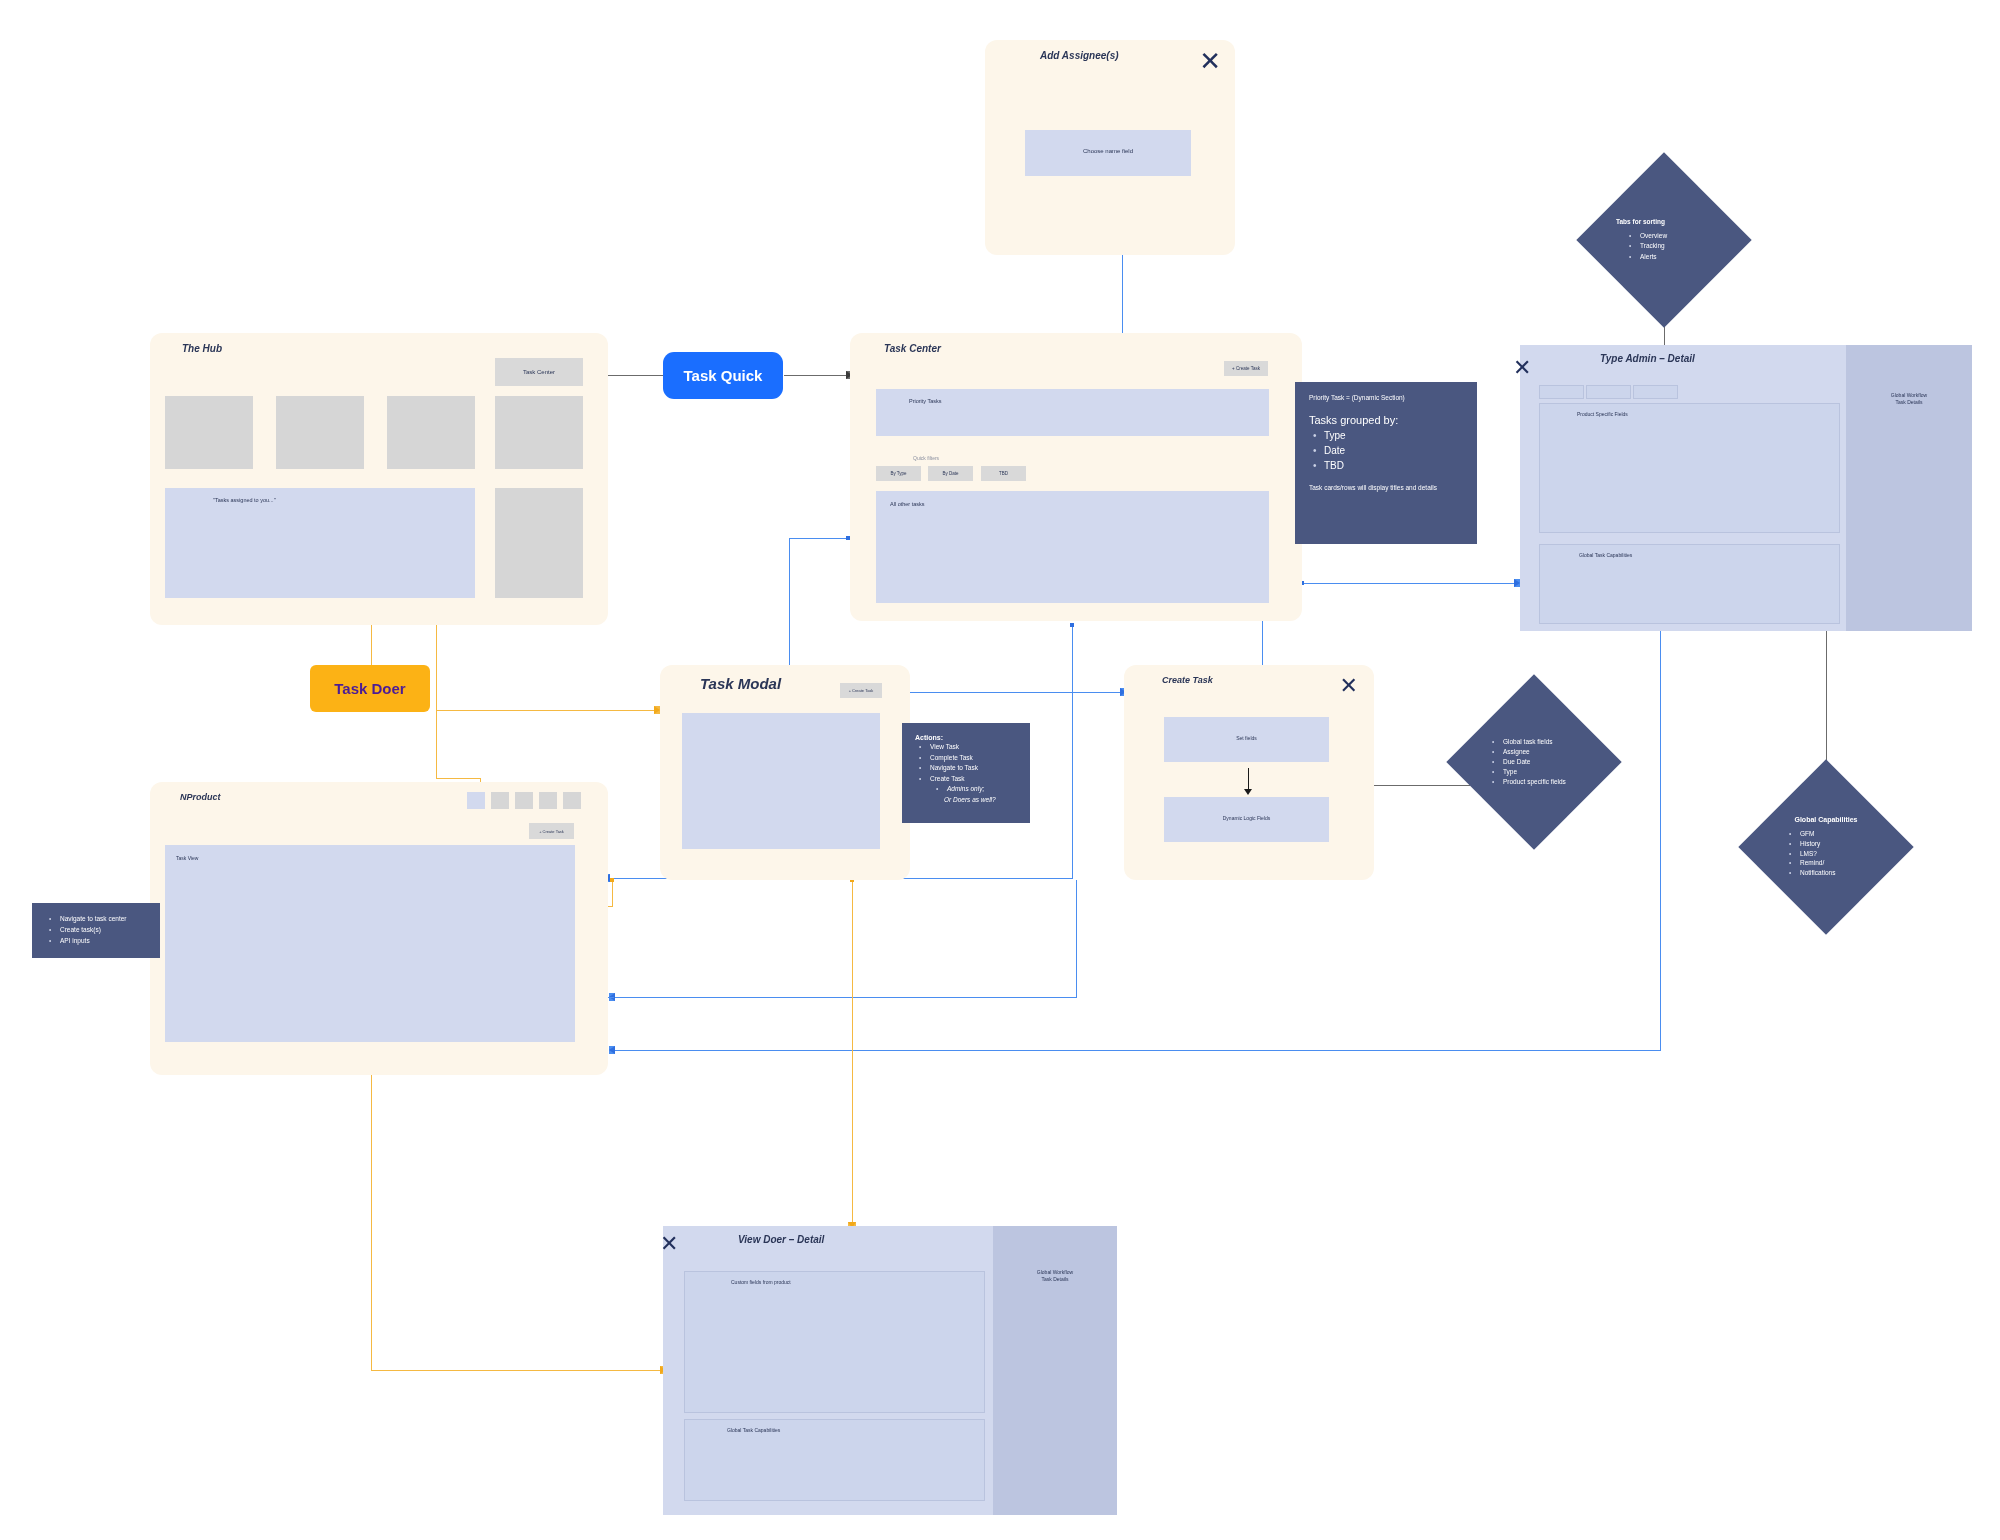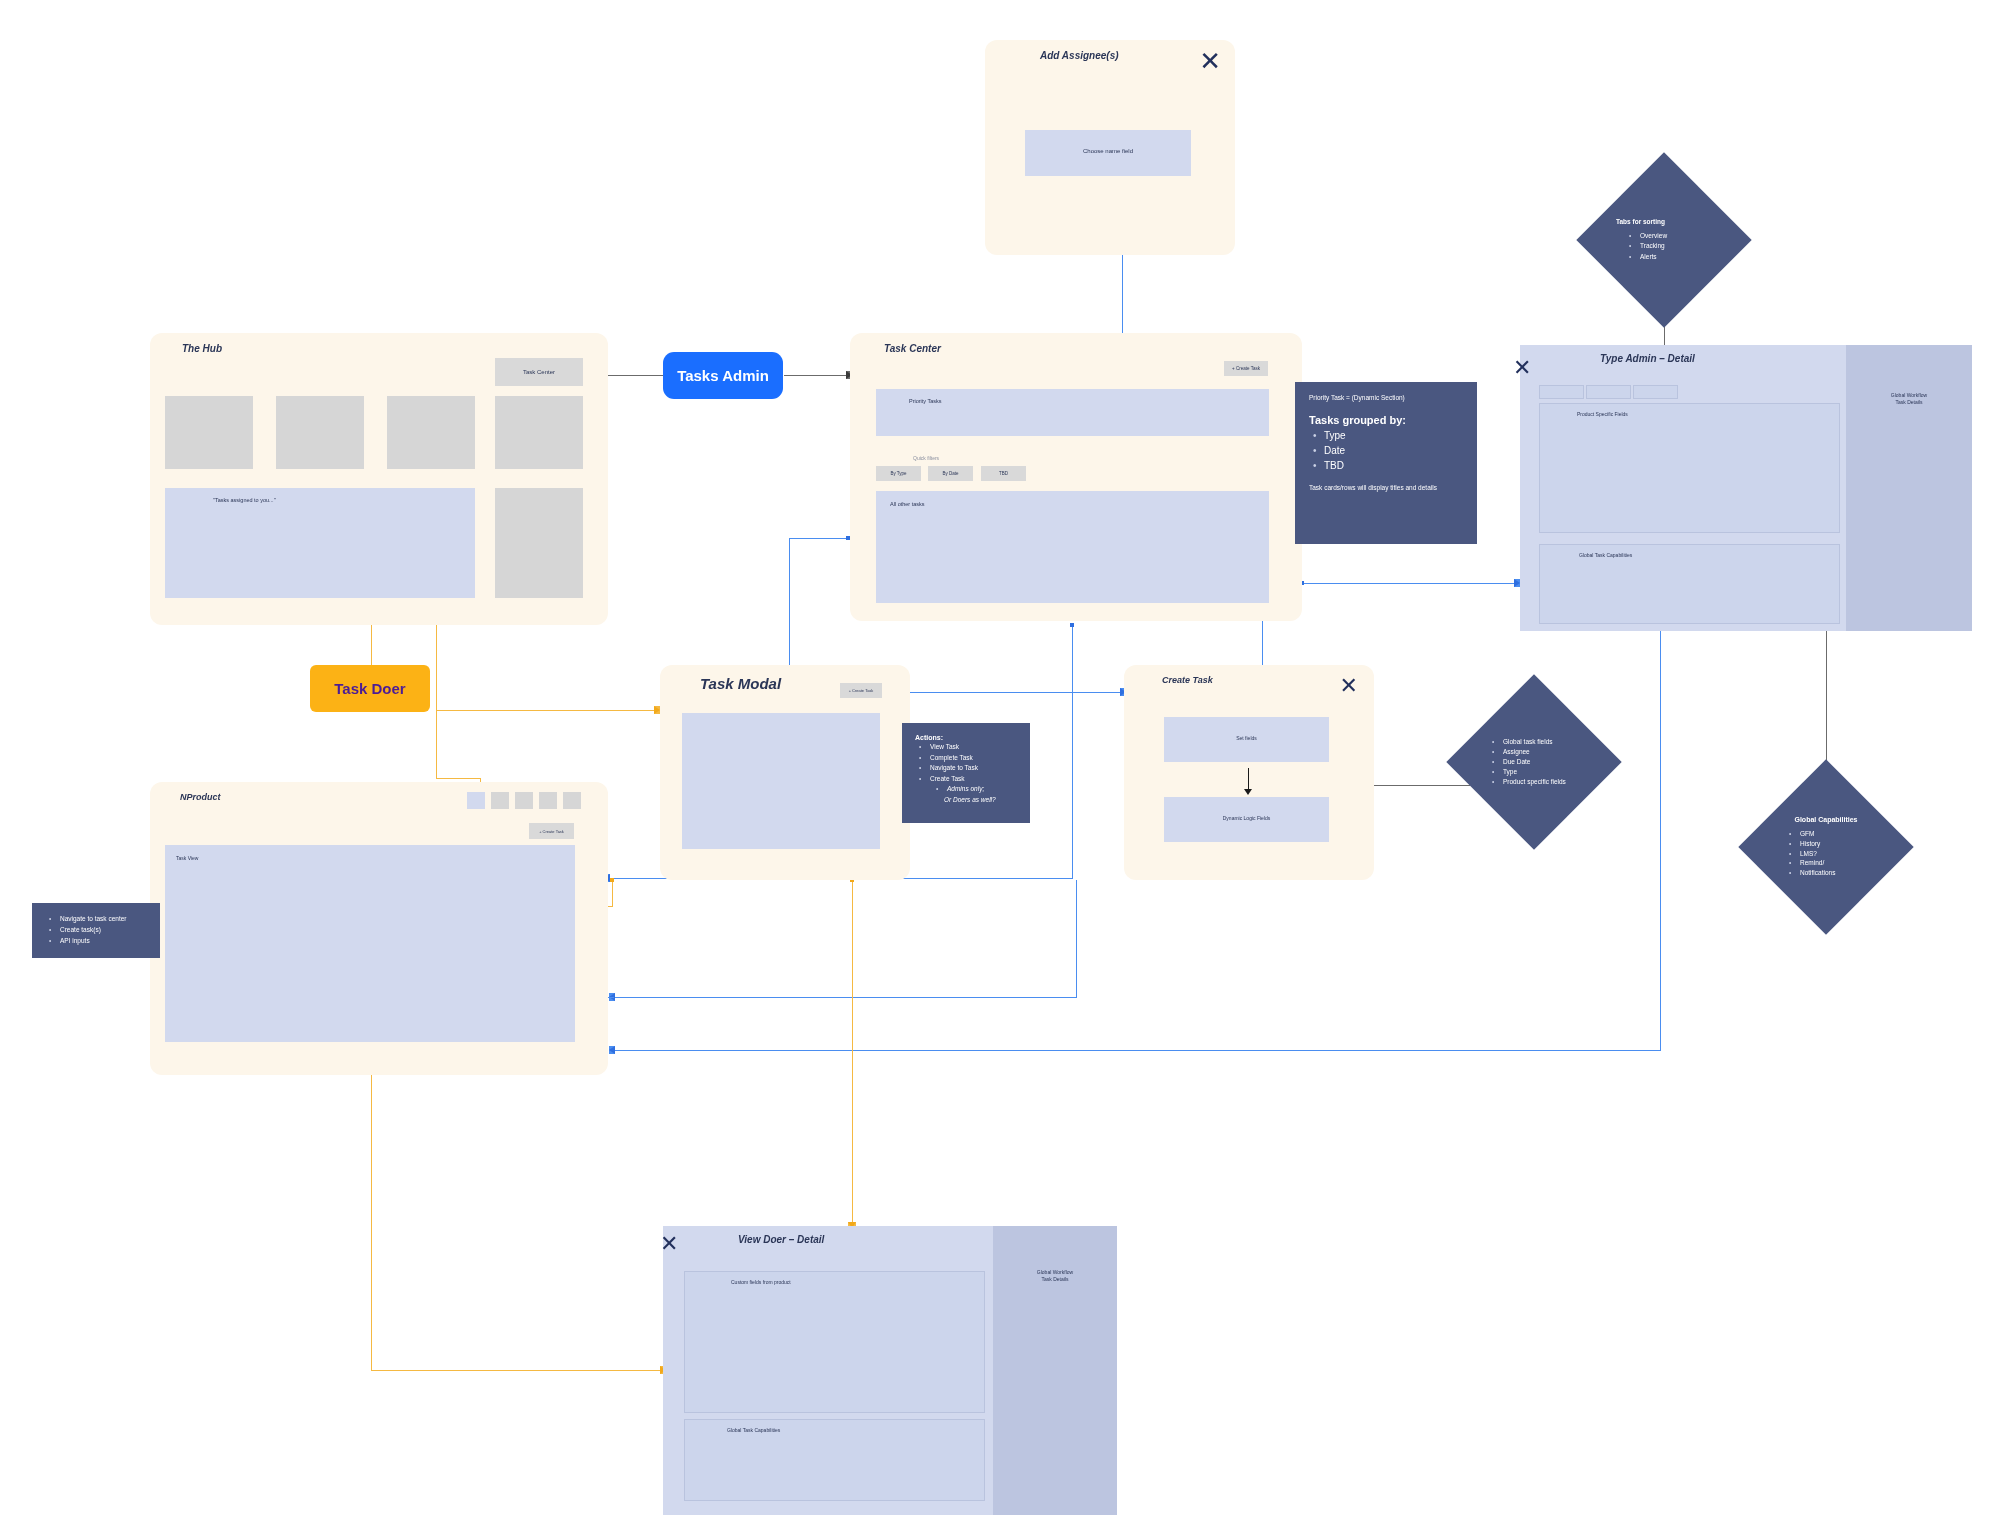--- a/index.html
+++ b/index.html
@@ -212,21 +212,21 @@
     <div class="gbtn" style="left:78px;top:133px;width:45px;height:15px;font-size:4.5px;">By Date</div>
     <div class="gbtn" style="left:131px;top:133px;width:45px;height:15px;font-size:4.5px;">TBD</div>
 
     <div class="block" style="left:26px;top:158px;width:393px;height:112px;">
       <div class="block-lbl" style="left:14px;top:10px;font-size:5.5px;">All other tasks</div>
     </div>
   </div>
 
   <div class="note" style="left:1295px;top:382px;width:182px;height:162px;padding:12px 14px;">
     <div style="font-size:6.5px;">Priority Task = (Dynamic Section)</div>
-    <div style="font-size:11px;font-weight:bold;margin-top:13px;">Tasks grouped by:</div>
+    <div style="font-size:11px;font-weight:normal;margin-top:13px;">Tasks grouped by:</div>
     <ul style="font-size:10px;line-height:1.5;margin-top:2px;">
       <li>Type</li>
       <li>Date</li>
       <li>TBD</li>
     </ul>
     <div style="font-size:6.5px;margin-top:11px;">Task cards/rows will display titles and details</div>
   </div>
 
   <div style="position:absolute;left:1520px;top:345px;width:452px;height:286px;background:#d2d9ee;">
     <div class="frame-title" style="left:80px;top:8px;font-size:10px;">Type Admin – Detail</div>
@@ -314,21 +314,21 @@
       <div class="block-lbl" style="left:42px;top:7px;font-size:5px;">Global Task Capabilities</div>
     </div>
 
     <div class="sidepanel" style="left:330px;top:0;width:124px;height:289px;">
       <div class="sidelbl" style="left:0;right:0;top:43px;font-size:5px;">Global Workflow
 Task Details</div>
     </div>
   </div>
   <div class="closex" style="left:660px;top:1233px;font-size:22px;">✕</div>
 
-  <div class="pill pill-blue" style="left:663px;top:352px;width:120px;height:47px;font-size:15px;">Tasks Admin</div>
+  <div class="pill pill-blue" style="left:663px;top:352px;width:120px;height:47px;font-size:15px;">Task Quick</div>
 
   <div class="pill pill-amber" style="left:310px;top:665px;width:120px;height:47px;font-size:15px;">Task Doer</div>
 
   <div class="diamond" style="left:1602px;top:178px;width:124px;height:124px;">
     <div class="shape"></div>
     <div class="content" style="padding:0 14px;">
       <div class="dtitle" style="font-size:6.5px;margin-bottom:6px;">Tabs for sorting</div>
       <ul style="font-size:6.5px;line-height:1.55;padding-left:24px;">
         <li>Overview</li>
         <li>Tracking</li>

